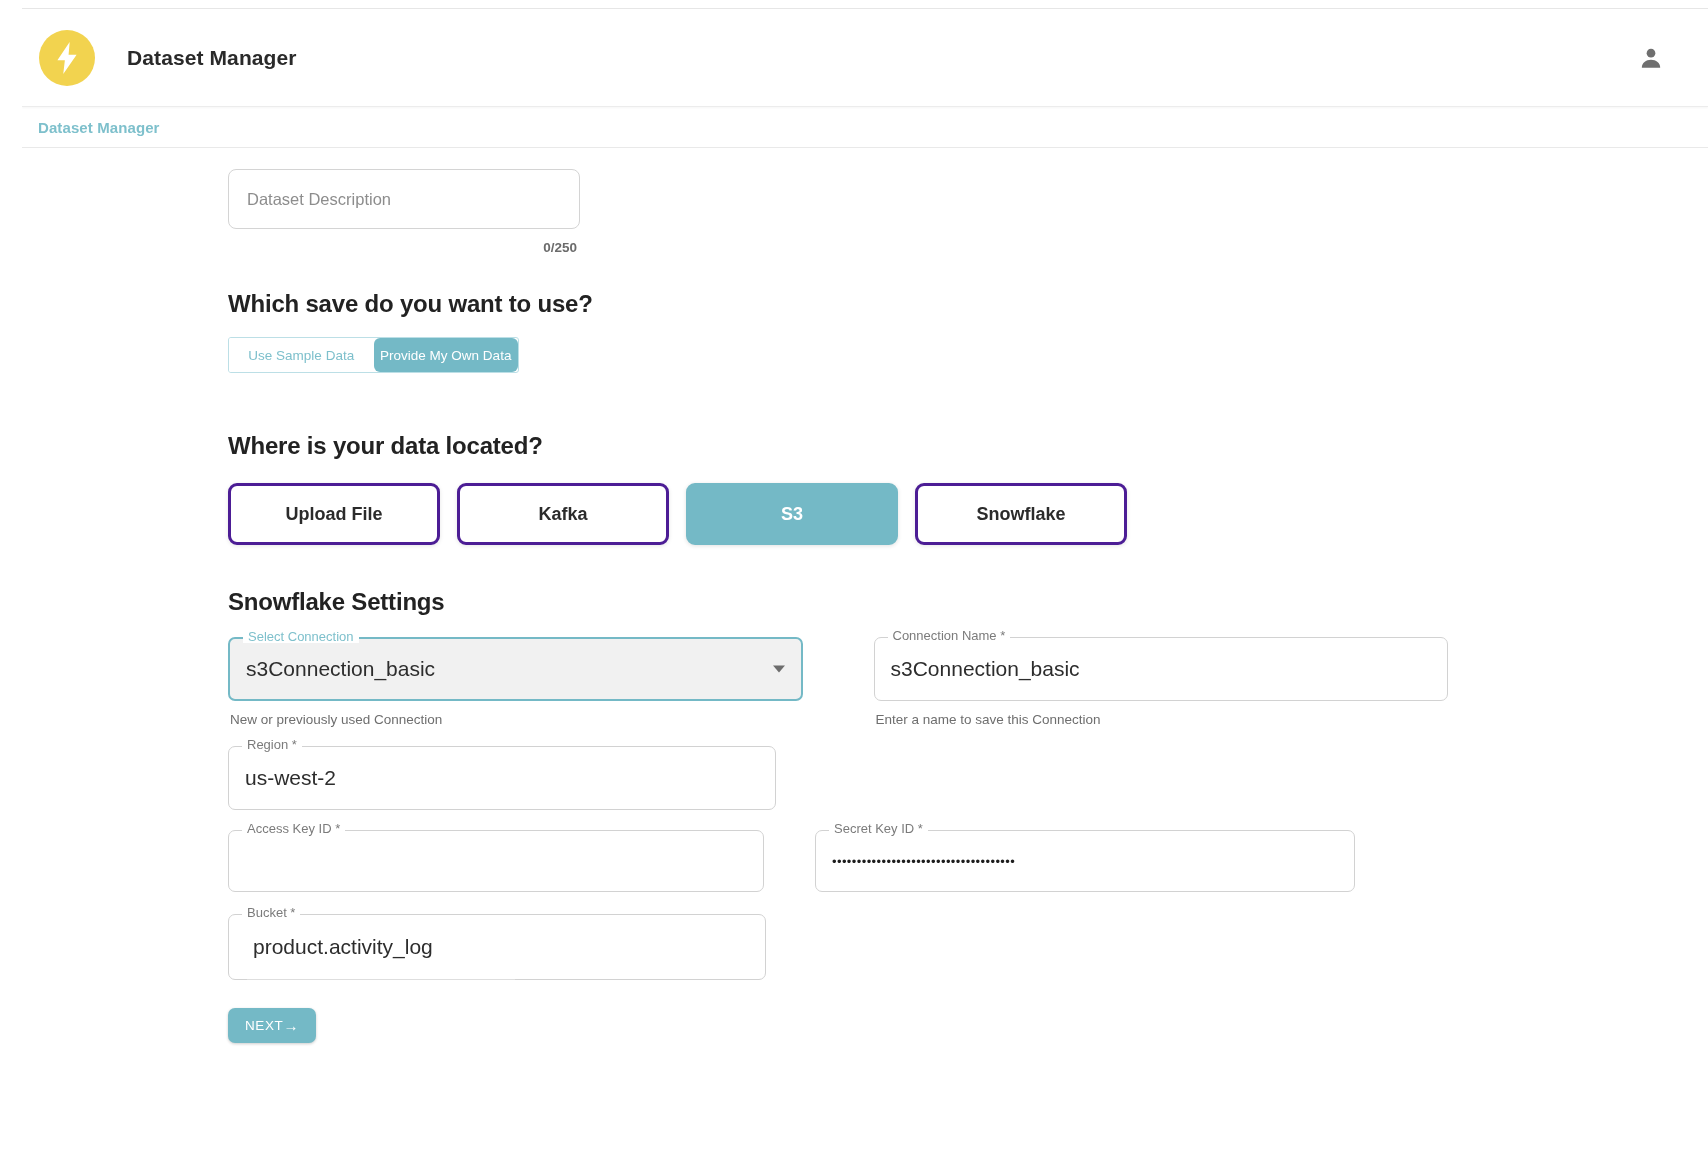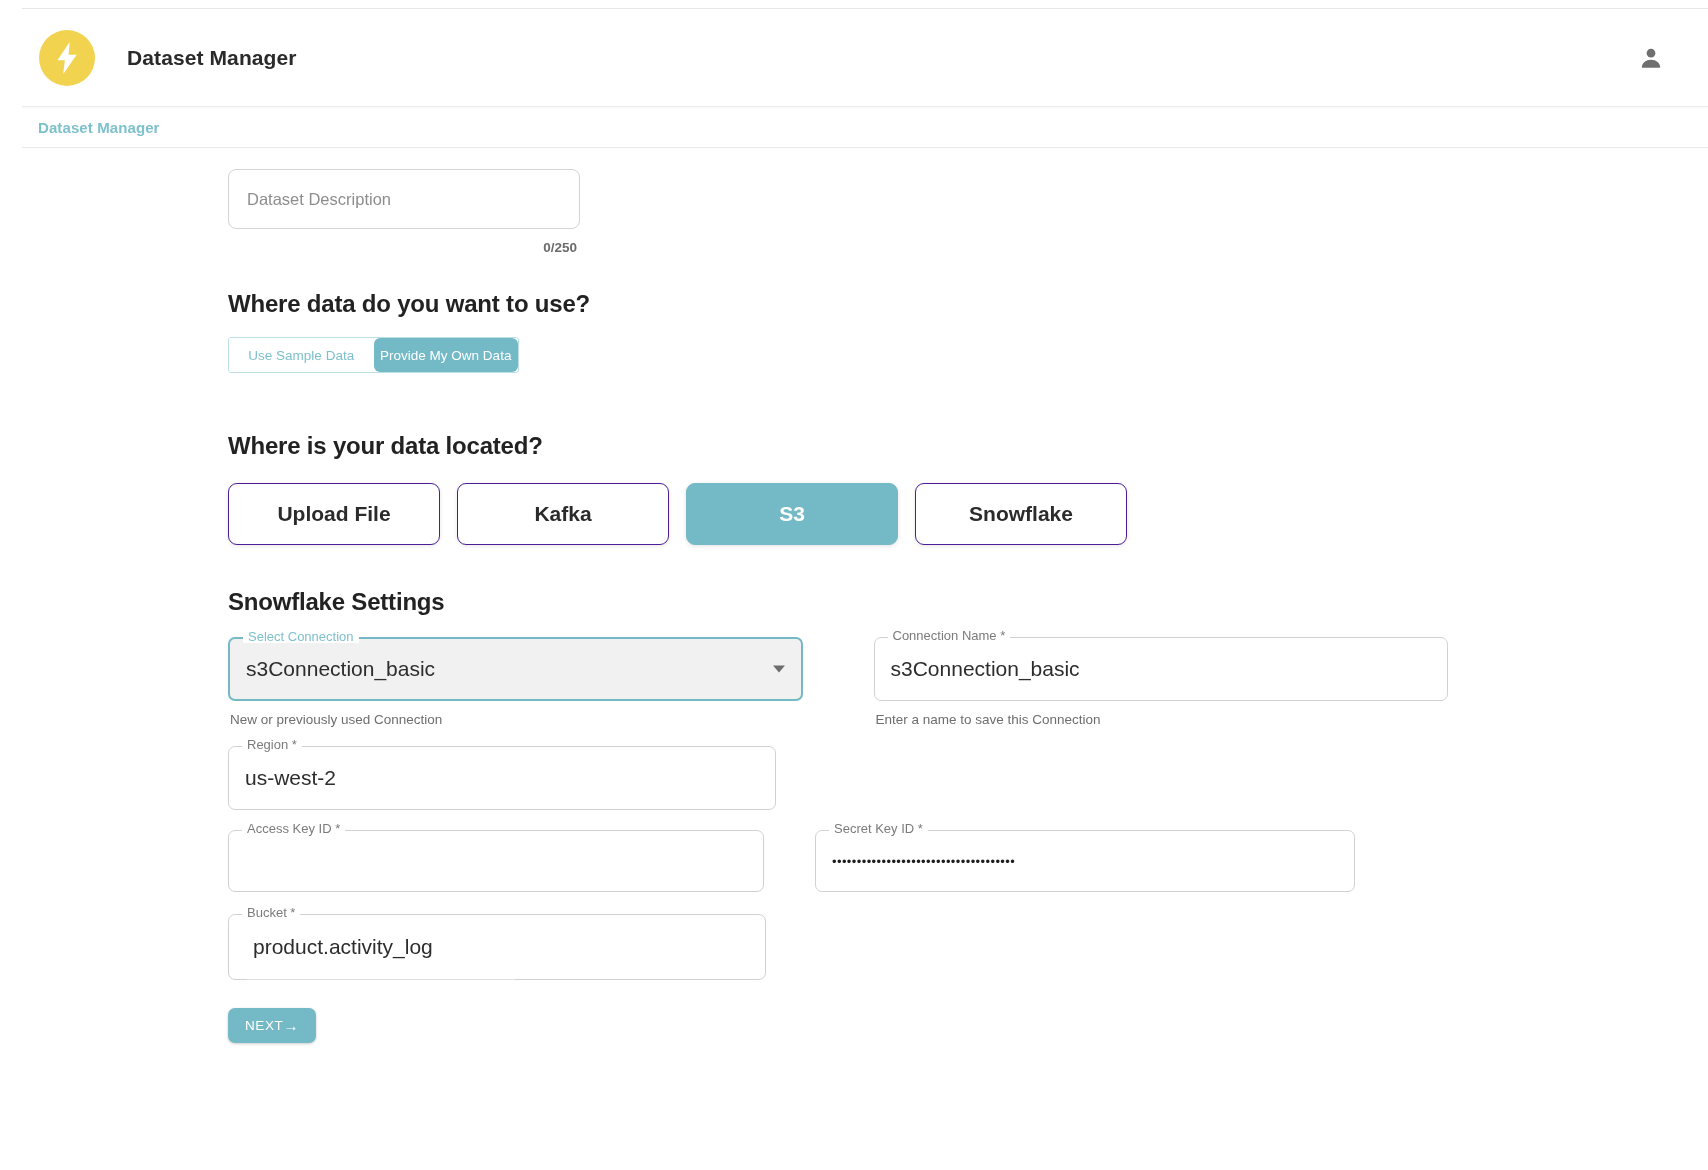--- a/index.html
+++ b/index.html
@@ -162,25 +162,25 @@
     display: flex;
     gap: 17px;
   }
   .source-card {
     width: 212px;
     height: 62px;
     border-radius: 9px;
     display: flex;
     align-items: center;
     justify-content: center;
-    font-size: 21px;
+    font-size: 18px;
     font-weight: bold;
     color: #2b2b2b;
     background: #ffffff;
-    border: 1px solid #4c1d95;
+    border: 3px solid #4c1d95;
     box-shadow: 0 1px 4px rgba(0,0,0,0.10);
   }
   .source-card.selected {
     background: #74b9c6;
     color: #ffffff;
     border-color: #74b9c6;
     box-shadow: 0 1px 4px rgba(0,0,0,0.12);
   }
 
   
@@ -305,21 +305,21 @@
 
     <div class="content">
 
       
       <div class="desc-box">
         <span class="desc-placeholder">Dataset Description</span>
       </div>
       <div class="counter">0/250</div>
 
       
-      <div class="section-title h-q1">Where data do you want to use?</div>
+      <div class="section-title h-q1">Which save do you want to use?</div>
       <div class="toggle-group">
         <div class="toggle-btn toggle-off">Use Sample Data</div>
         <div class="toggle-btn toggle-on">Provide My Own Data</div>
       </div>
 
       
       <div class="section-title h-q2">Where is your data located?</div>
       <div class="source-row">
         <div class="source-card">Upload File</div>
         <div class="source-card">Kafka</div>

